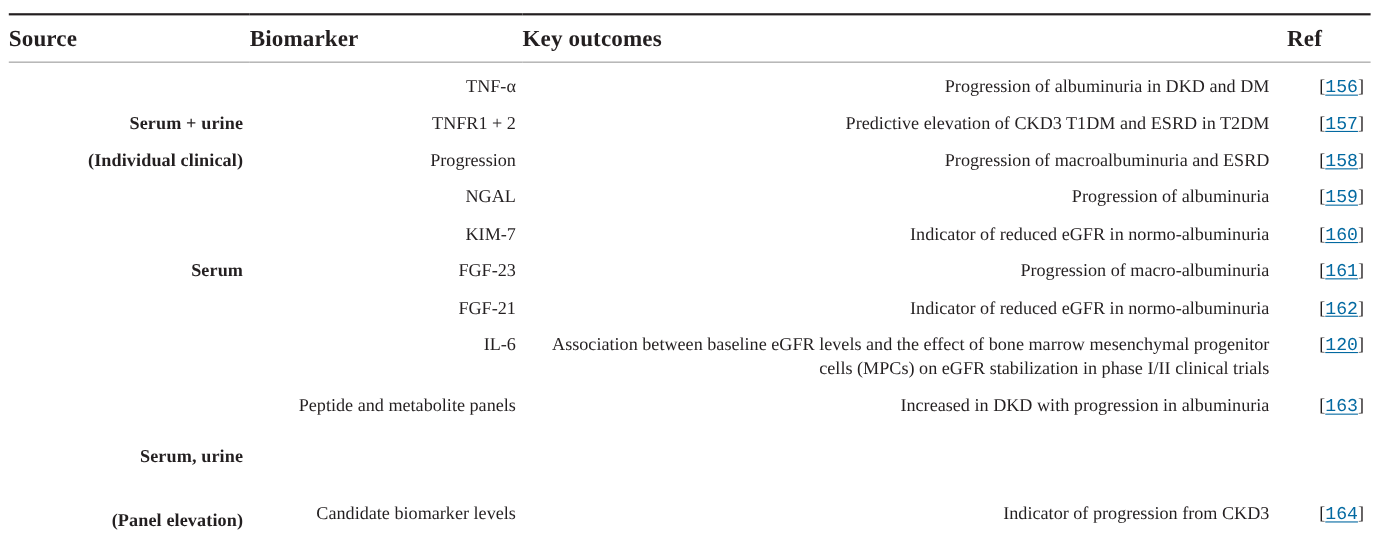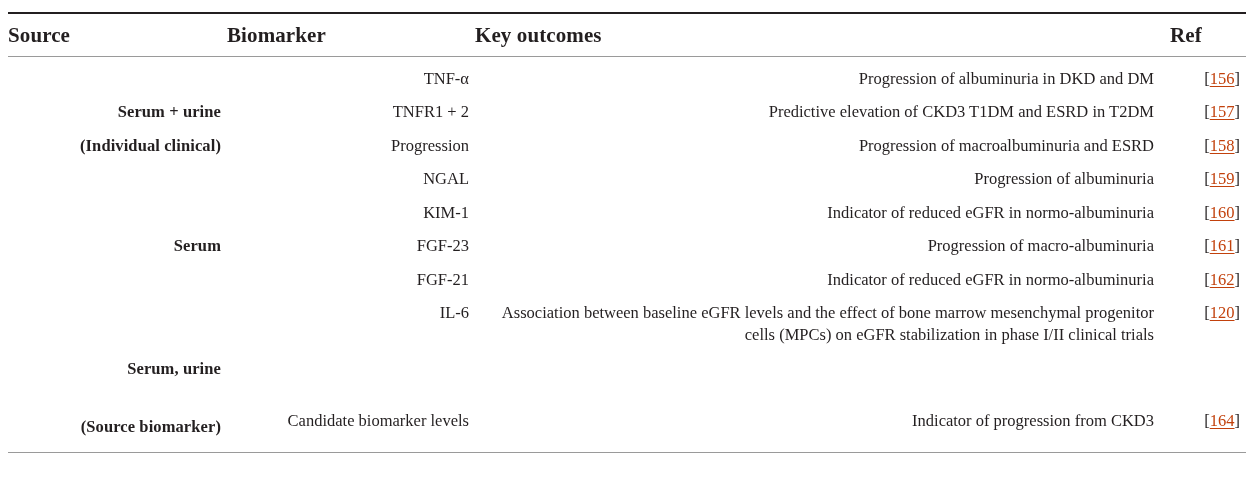--- a/index.html
+++ b/index.html
@@ -92,23 +92,24 @@
   tbody tr.last-row > td {
     height: 42px;
     border-bottom: 1px solid #9a9a9a;
   }
 
   .ref-link {
     color: #231f20;
     text-decoration: none;
   }
   .ref-link .ref-num {
-    color: #c2410c;
+    color: #0369a1;
     text-decoration: underline;
     text-underline-offset: 1.5px;
+    font-family: Liberation Mono, monospace;
   }
 
   .source-label-lower {
     position: relative;
     top: 6px;
     display: inline-block;
   }
 </style>
 </head>
 <body>
@@ -154,21 +155,21 @@
 
       <tr class="data-row">
         <td class="source-cell"></td>
         <td class="biomarker-cell">NGAL</td>
         <td class="outcomes-cell">Progression of albuminuria</td>
         <td class="ref-cell"><a class="ref-link" href="#"><span>[</span><span class="ref-num">159</span><span>]</span></a></td>
       </tr>
 
       <tr class="data-row">
         <td class="source-cell"></td>
-        <td class="biomarker-cell">KIM-1</td>
+        <td class="biomarker-cell">KIM-7</td>
         <td class="outcomes-cell">Indicator of reduced eGFR in normo-albuminuria</td>
         <td class="ref-cell"><a class="ref-link" href="#"><span>[</span><span class="ref-num">160</span><span>]</span></a></td>
       </tr>
 
       <tr class="data-row">
         <td class="source-cell">Serum</td>
         <td class="biomarker-cell">FGF-23</td>
         <td class="outcomes-cell">Progression of macro-albuminuria</td>
         <td class="ref-cell"><a class="ref-link" href="#"><span>[</span><span class="ref-num">161</span><span>]</span></a></td>
       </tr>
@@ -180,30 +181,36 @@
         <td class="ref-cell"><a class="ref-link" href="#"><span>[</span><span class="ref-num">162</span><span>]</span></a></td>
       </tr>
 
       <tr class="data-row tall-row">
         <td class="source-cell"></td>
         <td class="biomarker-cell">IL-6</td>
         <td class="outcomes-cell">Association between baseline eGFR levels and the effect of bone marrow mesenchymal progenitor cells (MPCs) on eGFR stabilization in phase I/II clinical trials</td>
         <td class="ref-cell"><a class="ref-link" href="#"><span>[</span><span class="ref-num">120</span><span>]</span></a></td>
       </tr>
 
+      <tr class="data-row gap-row">
+        <td class="source-cell"></td>
+        <td class="biomarker-cell">Peptide and metabolite panels</td>
+        <td class="outcomes-cell">Increased in DKD with progression in albuminuria</td>
+        <td class="ref-cell"><a class="ref-link" href="#"><span>[</span><span class="ref-num">163</span><span>]</span></a></td>
+      </tr>
 
       <tr class="data-row gap-row-2">
         <td class="source-cell">Serum, urine</td>
         <td class="biomarker-cell"></td>
         <td class="outcomes-cell"></td>
         <td class="ref-cell"></td>
       </tr>
 
       <tr class="data-row last-row">
-        <td class="source-cell"><span class="source-label-lower">(Source biomarker)</span></td>
+        <td class="source-cell"><span class="source-label-lower">(Panel elevation)</span></td>
         <td class="biomarker-cell">Candidate biomarker levels</td>
         <td class="outcomes-cell">Indicator of progression from CKD3</td>
         <td class="ref-cell"><a class="ref-link" href="#"><span>[</span><span class="ref-num">164</span><span>]</span></a></td>
       </tr>
 
     </tbody>
   </table>
 </div>
 
 </body></html>

